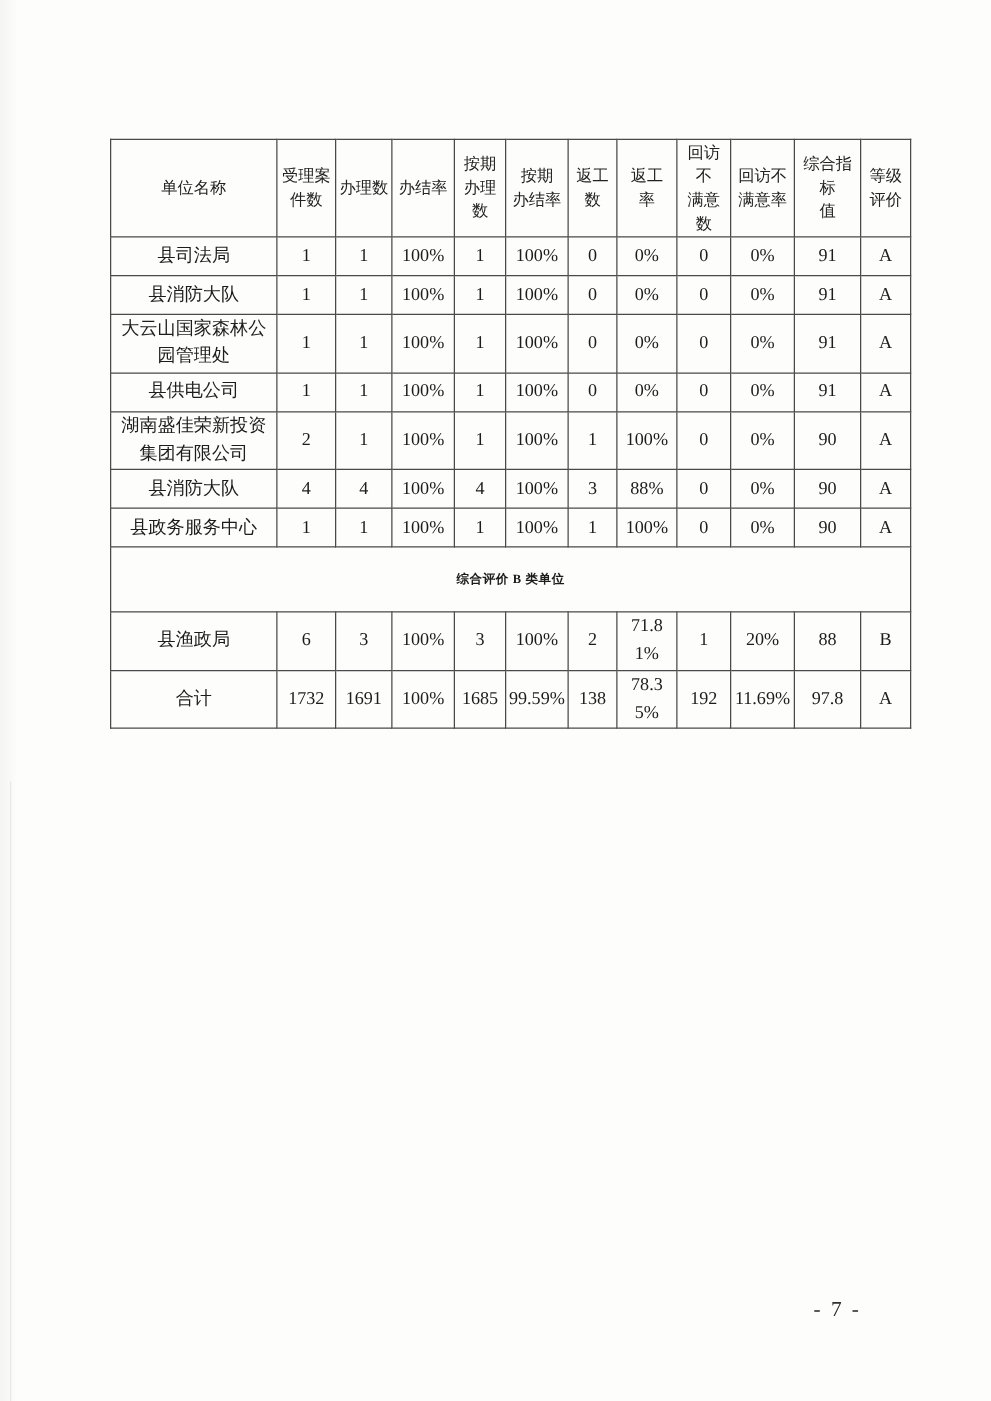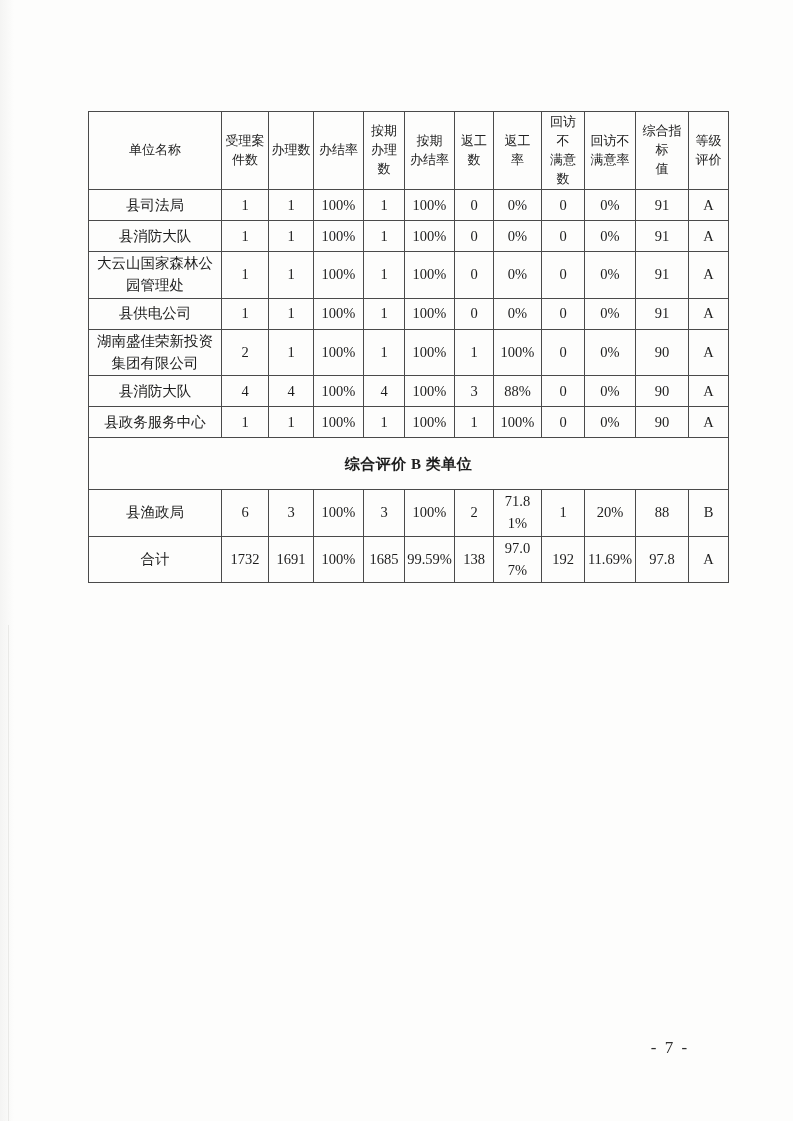--- a/index.html
+++ b/index.html
@@ -50,21 +50,21 @@
   table.eval td {
     height: 31px;
     font-size: 14.5px;
     line-height: 1.5;
     word-break: break-all;
   }
   table.eval tr.row-b td { height: 28px; }
   table.eval td.section-band {
     height: 52px;
     font-weight: bold;
-    font-size: 15px;
+    font-size: 10px;
     letter-spacing: 0.5px;
   }
   .pageno {
     position: absolute;
     left: 638px;
     top: 1038px;
     width: 64px;
     text-align: center;
     font-size: 17px;
     letter-spacing: 2px;
@@ -236,21 +236,21 @@
           <td>B</td>
         </tr>
         <tr class="row-b">
           <td>合计</td>
           <td>1732</td>
           <td>1691</td>
           <td>100%</td>
           <td>1685</td>
           <td>99.59%</td>
           <td>138</td>
-          <td>97.07%</td>
+          <td>78.35%</td>
           <td>192</td>
           <td>11.69%</td>
           <td>97.8</td>
           <td>A</td>
         </tr>
       </tbody>
   </table>
 
   <div class="pageno">- 7 -</div>
 </div>

